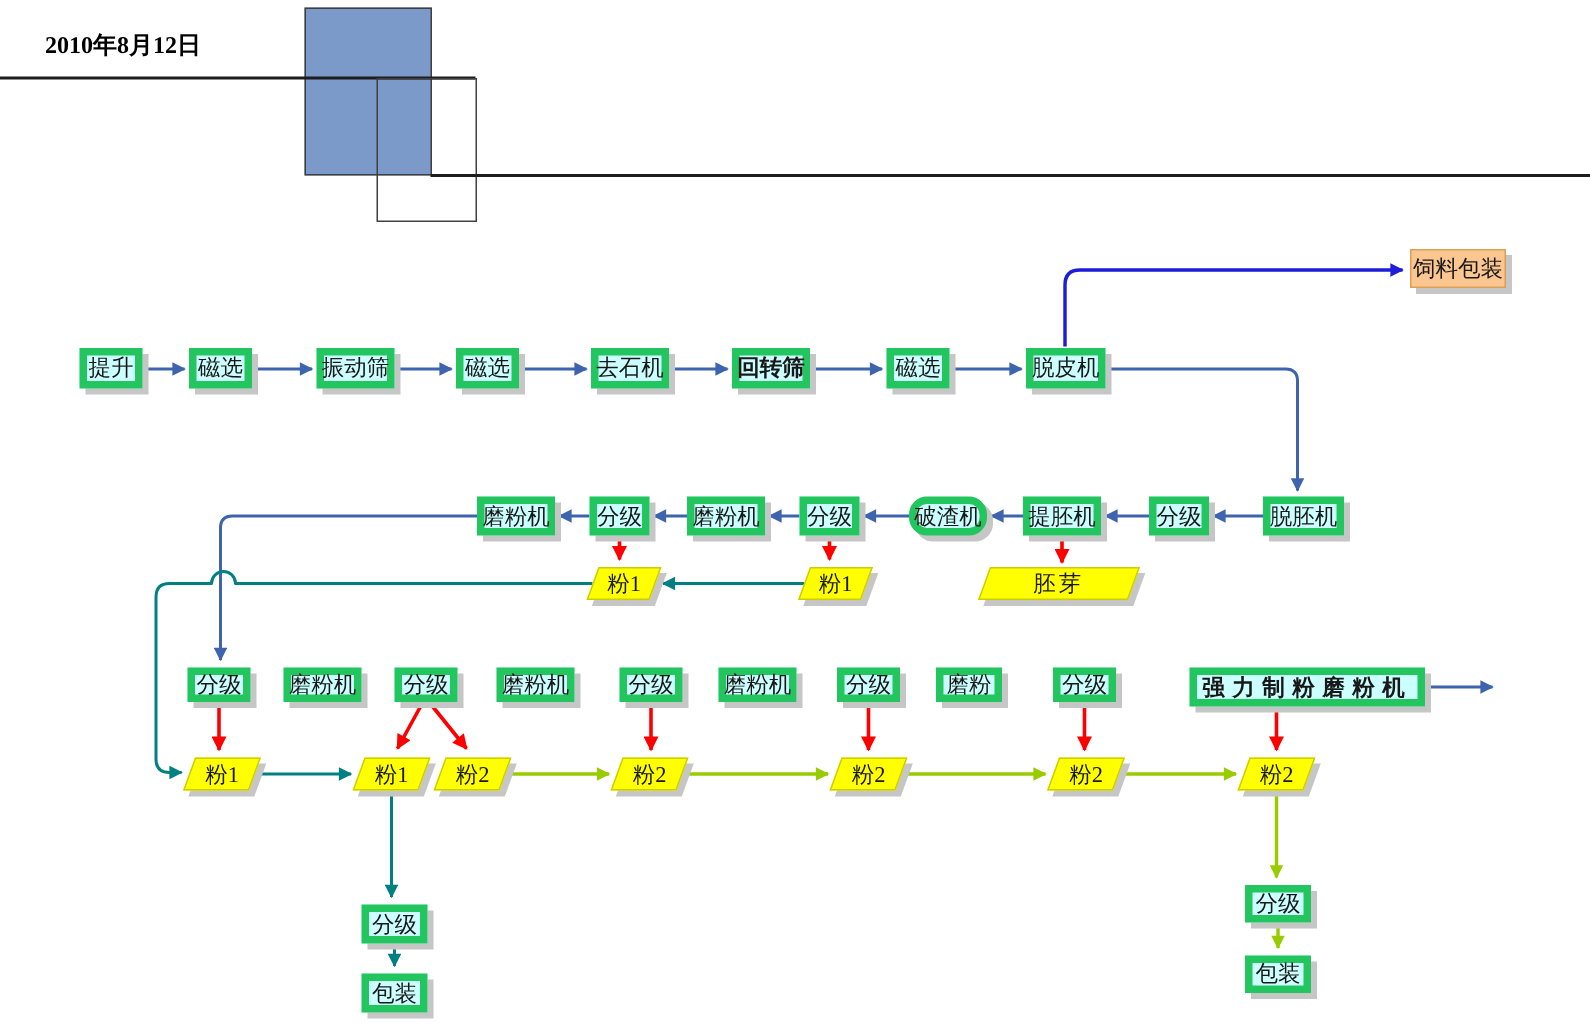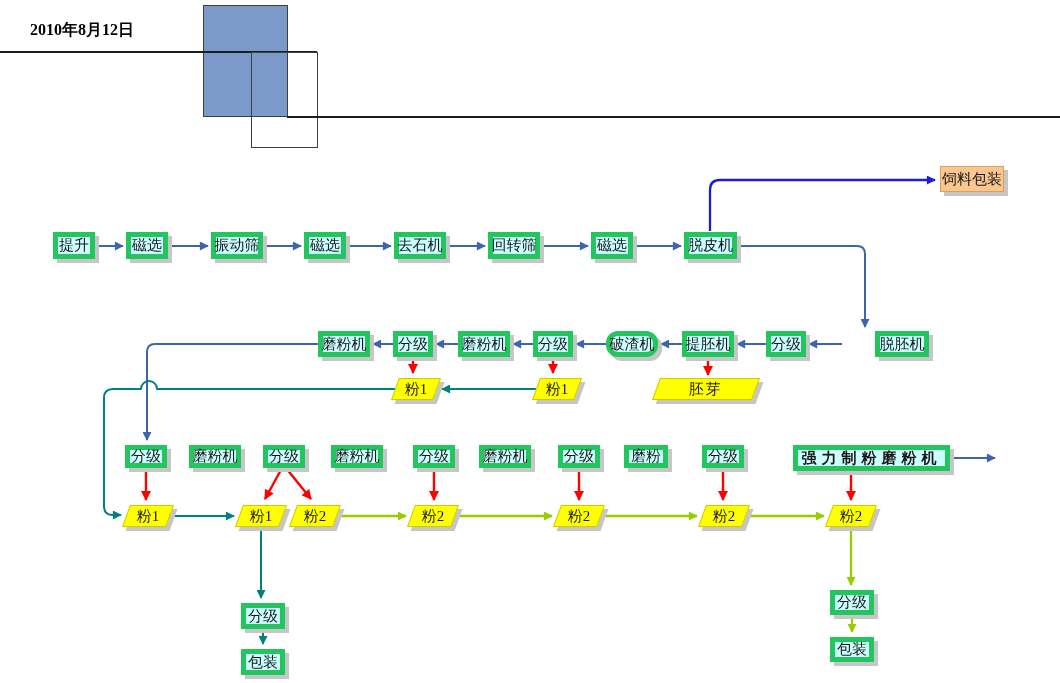--- a/index.html
+++ b/index.html
@@ -110,21 +110,21 @@
       </div>
       <div class="node proc" style="left: 211px; top: 232px; width: 52px; height: 27px;">
         <span class="lbl">振动筛</span>
       </div>
       <div class="node proc" style="left: 304px; top: 232px; width: 42px; height: 27px;">
         <span class="lbl">磁选</span>
       </div>
       <div class="node proc" style="left: 394px; top: 232px; width: 52px; height: 27px;">
         <span class="lbl">去石机</span>
       </div>
-      <div class="node proc" style="left: 488px; top: 232px; width: 52px; height: 27px;">
+      <div class="node proc" style="left: 488px; top: 232px; width: 52px; height: 27px; font-weight: bold;">
         <span class="lbl">回转筛</span>
       </div>
       <div class="node proc" style="left: 591px; top: 232px; width: 42px; height: 27px;">
         <span class="lbl">磁选</span>
       </div>
       <div class="node proc" style="left: 684px; top: 232px; width: 53px; height: 27px;">
         <span class="lbl">脱皮机</span>
       </div>
       <div class="node out" style="left: 940px; top: 166px; width: 64px; height: 26px;">
         <span class="lbl">饲料包装</span>
@@ -143,21 +143,21 @@
       </div>
       <div class="node proc" style="left: 606px; top: 331px; width: 52px; height: 26px; border-radius: 12px;">
         <span class="lbl">破渣机</span>
       </div>
       <div class="node proc" style="left: 682px; top: 331px; width: 52px; height: 26px;">
         <span class="lbl">提胚机</span>
       </div>
       <div class="node proc" style="left: 766px; top: 331px; width: 40px; height: 26px;">
         <span class="lbl">分级</span>
       </div>
-      <div class="node proc" style="left: 842px; top: 331px; width: 54px; height: 26px; margin-left: 33px;">
+      <div class="node proc" style="left: 842px; top: 331px; width: 54px; height: 26px;">
         <span class="lbl">脱胚机</span>
       </div>
       <div class="node prod" style="left: 395px; top: 378px; width: 42px; height: 22px;">
         <span class="lbl">粉1</span>
       </div>
       <div class="node prod" style="left: 536px; top: 378px; width: 42px; height: 22px;">
         <span class="lbl">粉1</span>
       </div>
       <div class="node prod" style="left: 656px; top: 378px; width: 100px; height: 22px;">
         <span class="lbl" style="letter-spacing: 2px;">胚芽</span>

